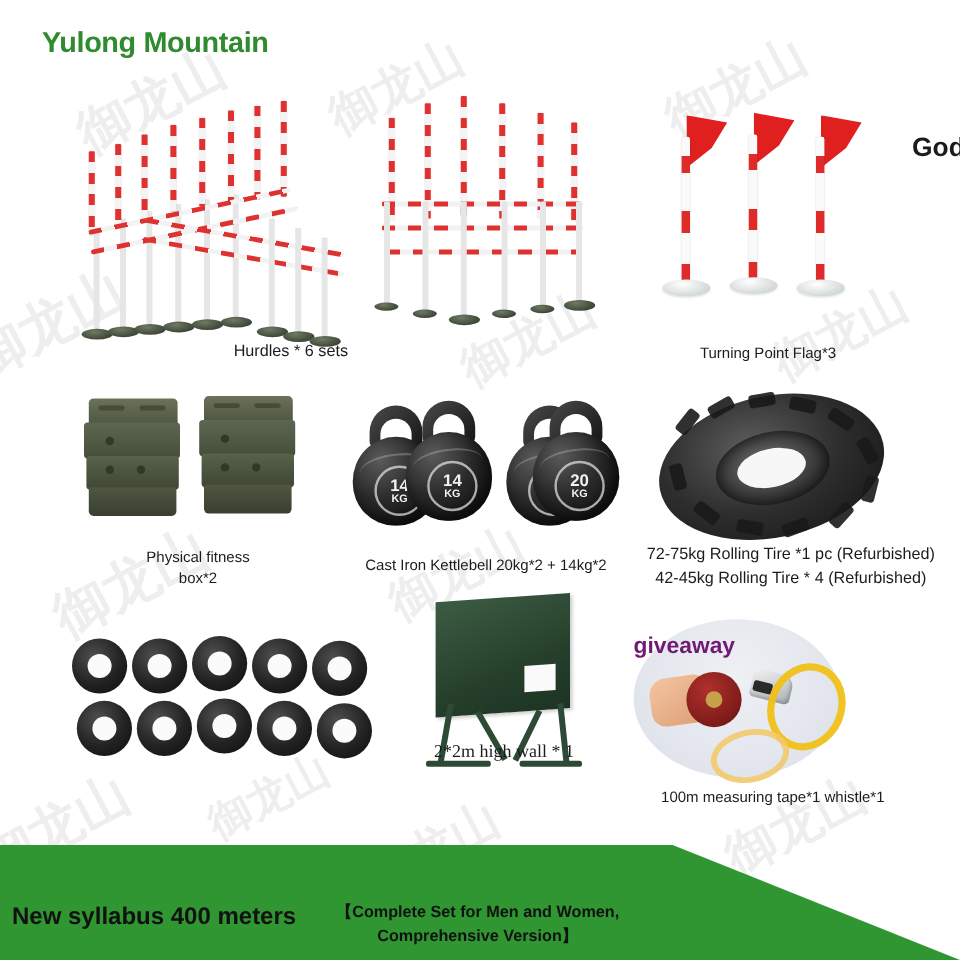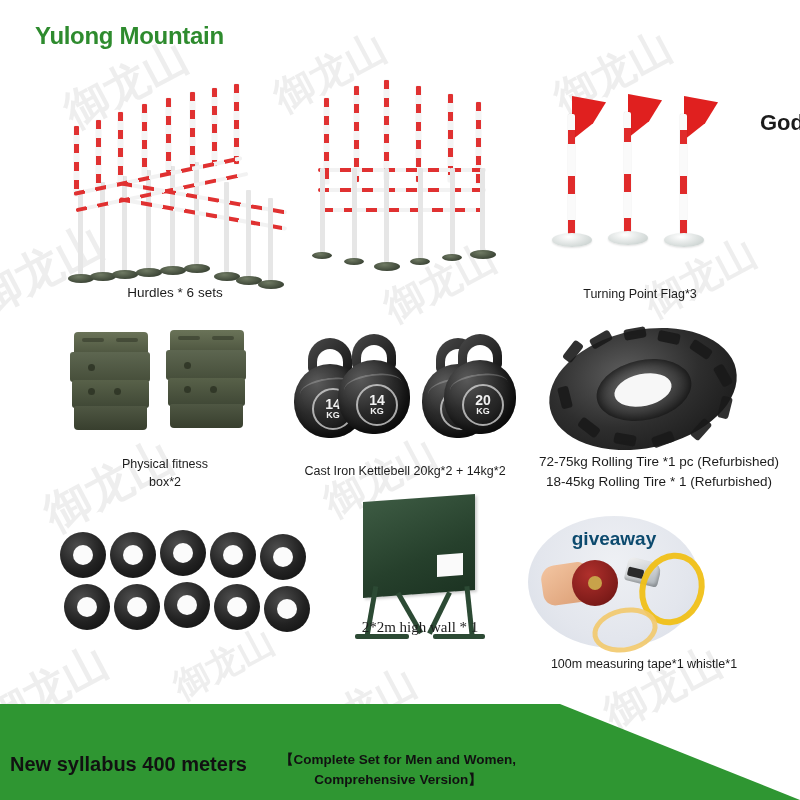--- a/index.html
+++ b/index.html
@@ -132,22 +132,22 @@
      background:linear-gradient(160deg,#3d5b43,#26402c 60%,#1c3322);
      transform:skewY(-4deg);box-shadow:2px 2px 3px rgba(0,0,0,.2);}
   .wall .window{position:absolute;left:92px;top:56px;width:26px;height:22px;background:#fafafa;transform:skewY(-4deg);}
   .wall .leg{position:absolute;background:#2c4a34;}
   .wall .foot{position:absolute;height:5px;background:#2c4a34;border-radius:2px;}
 
   
   .give{position:absolute;left:528px;top:516px;width:172px;height:132px;z-index:3;}
   .give .circle{position:absolute;inset:0;border-radius:50%;
      background:radial-gradient(circle at 50% 36%,#eef0f4 0%,#e3e6ed 62%,#d8dde6 100%);}
-  .giveaway-label{position:absolute;left:0;right:0;top:12px;text-align:center;
-     color:#0c4a6e;font-size:19px;font-weight:700;z-index:5;}
+  .giveaway-label{position:absolute;left:0;right:0;top:12px;text-align:left;
+     color:#701a75;font-size:19px;font-weight:700;z-index:5;}
   .hand{position:absolute;left:14px;top:48px;width:46px;height:40px;border-radius:14px 8px 10px 12px;
      background:linear-gradient(150deg,#f3c5a1,#dc9f76);transform:rotate(-8deg);}
   .reel{position:absolute;left:44px;top:44px;width:46px;height:46px;border-radius:50%;
      background:radial-gradient(circle at 38% 32%,#b0302c,#7d1b19 70%,#5c100f);}
   .reel::after{content:"";position:absolute;left:16px;top:16px;width:14px;height:14px;border-radius:50%;
      background:#c8a24a;}
   .whistle{position:absolute;left:98px;top:44px;width:34px;height:24px;border-radius:6px 10px 4px 4px;
      background:linear-gradient(150deg,#f2f2f2,#a9b0b6);transform:rotate(14deg);
      box-shadow:inset -2px -2px 3px rgba(0,0,0,.2);}
   .whistle .mouth{position:absolute;left:2px;top:10px;width:16px;height:9px;background:#2a2a2a;border-radius:2px;}
@@ -222,21 +222,21 @@
     <div class="barH" style="left:60px;top:118px;width:168px;transform:rotate(10deg);"></div>
     <div class="barH" style="left:58px;top:134px;width:170px;transform:rotate(10deg);"></div>
 
     <div class="poleW" style="left:164px;top:104px;height:92px;"></div>
     <div class="base" style="left:154px;top:194px;"></div>
     <div class="poleW" style="left:186px;top:112px;height:88px;"></div>
     <div class="base" style="left:176px;top:198px;"></div>
     <div class="poleW" style="left:208px;top:120px;height:84px;"></div>
     <div class="base" style="left:198px;top:202px;"></div>
   </div>
-  <div class="cap mid" style="left:60px;top:283px;width:230px;">Hurdles * 6 sets</div>
+  <div class="cap mid" style="left:60px;top:283px;width:230px;text-align:right;">Hurdles * 6 sets</div>
 
   <div class="hlp">
     <div class="pole" style="left:24px;top:26px;height:86px;"></div>
     <div class="pole" style="left:54px;top:14px;height:96px;"></div>
     <div class="pole" style="left:84px;top:8px;height:100px;"></div>
     <div class="pole" style="left:116px;top:14px;height:96px;"></div>
     <div class="pole" style="left:148px;top:22px;height:88px;"></div>
     <div class="pole" style="left:176px;top:30px;height:82px;"></div>
 
     <div class="barH" style="left:18px;top:96px;width:168px;"></div>
@@ -357,21 +357,21 @@
     <div class="tread" style="left:142px;top:94px;transform:rotate(132deg);"></div>
     <div class="tread" style="left:104px;top:104px;transform:rotate(160deg);"></div>
     <div class="tread" style="left:66px;top:104px;transform:rotate(-170deg);"></div>
     <div class="tread" style="left:30px;top:92px;transform:rotate(-142deg);"></div>
     <div class="tread" style="left:6px;top:62px;transform:rotate(-104deg);"></div>
     <div class="inner"></div>
     <div class="hole"></div>
   </div>
   <div class="cap mid" style="left:518px;top:452px;width:282px;">
     <span>72-75kg Rolling Tire *1 pc (Refurbished)</span><br>
-    <span>18-45kg Rolling Tire * 1 (Refurbished)</span>
+    <span>42-45kg Rolling Tire * 4 (Refurbished)</span>
   </div>
 
   <div class="tires">
     <div class="stire" style="left:0px;top:4px;"></div>
     <div class="stire" style="left:50px;top:4px;"></div>
     <div class="stire" style="left:100px;top:2px;"></div>
     <div class="stire" style="left:150px;top:4px;"></div>
     <div class="stire" style="left:200px;top:6px;"></div>
     <div class="stire" style="left:4px;top:56px;"></div>
     <div class="stire" style="left:54px;top:56px;"></div>

